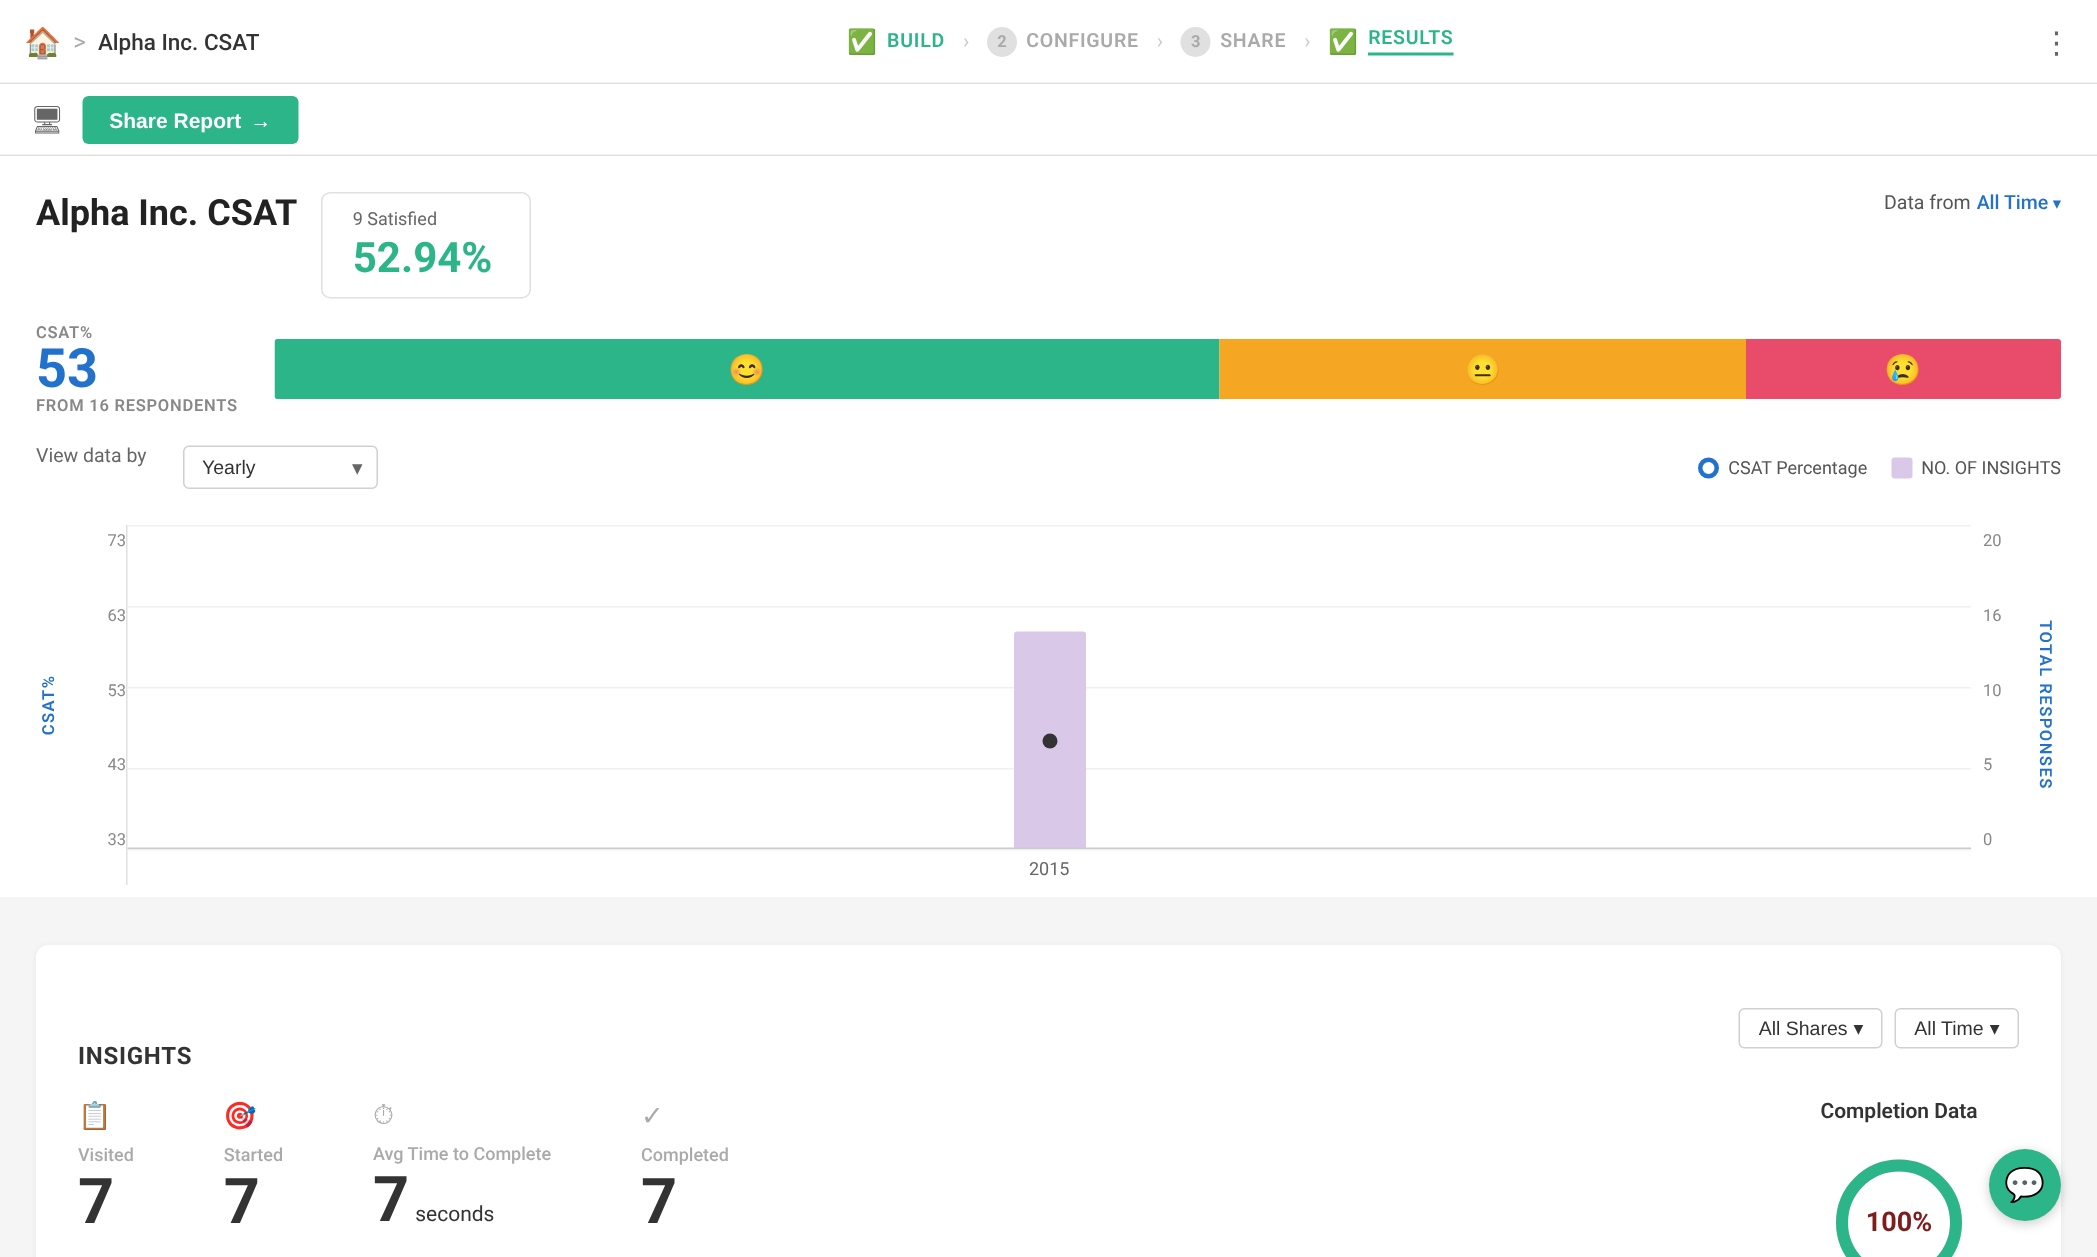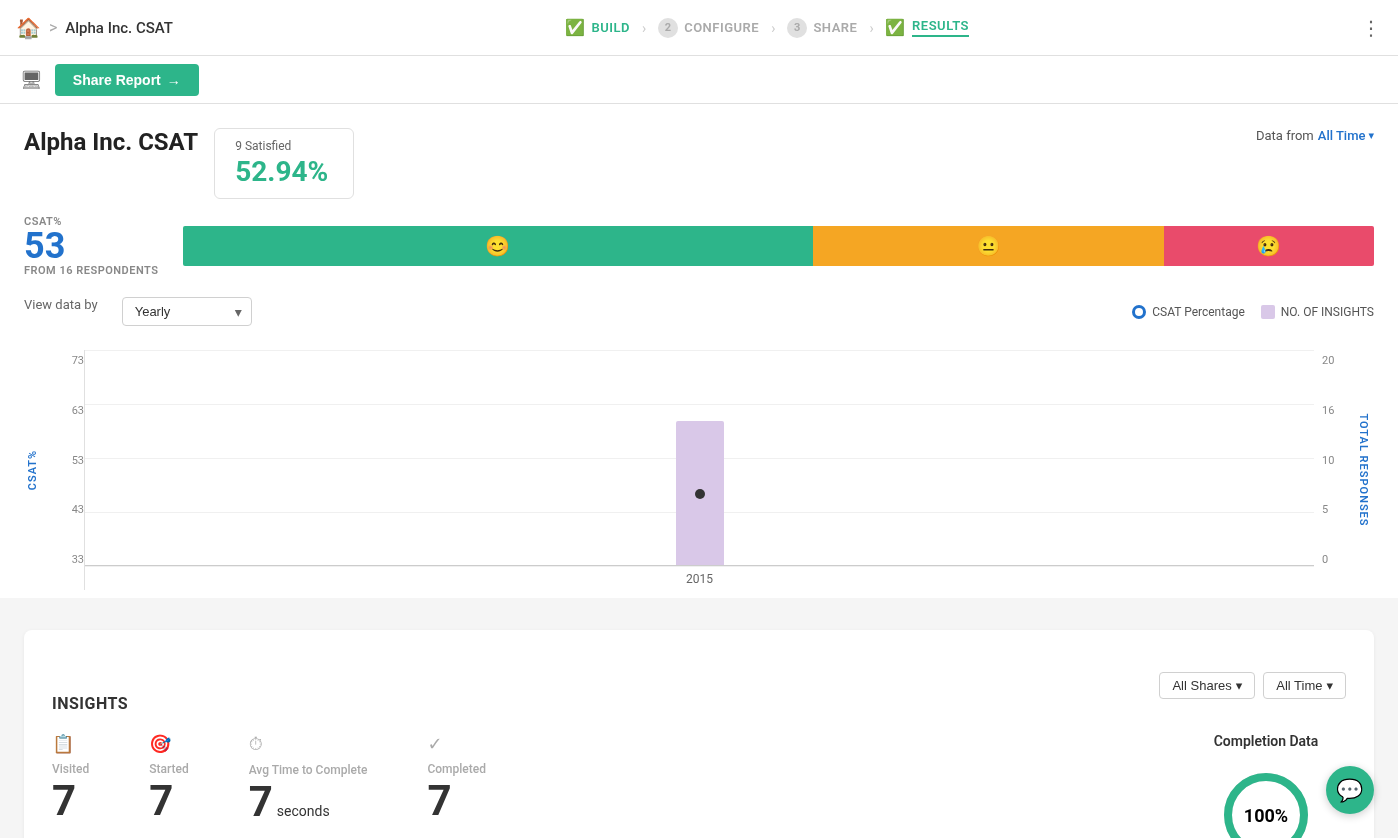--- a/index.html
+++ b/index.html
@@ -116,21 +116,21 @@
     .stat-item { display: flex; flex-direction: column; align-items: flex-start; gap: 4px; }
     .stat-icon { color: #aaa; font-size: 18px; margin-bottom: 4px; }
     .stat-label { font-size: 12px; color: #aaa; font-weight: 500; }
     .stat-value { font-size: 42px; font-weight: 700; color: #333; line-height: 1; }
     .stat-unit { font-size: 14px; color: #333; }
     .stat-row { display: flex; align-items: baseline; gap: 4px; }
     .completion-rate-section { display: flex; flex-direction: column; align-items: center; min-width: 160px; }
     .completion-title { font-size: 14px; font-weight: 600; color: #333; margin-bottom: 16px; }
     .donut-wrap { position: relative; width: 100px; height: 100px; }
     .donut-svg { width: 100px; height: 100px; }
-    .donut-text { position: absolute; top: 50%; left: 50%; transform: translate(-50%, -50%); font-size: 18px; font-weight: 700; color: #000000; }
+    .donut-text { position: absolute; top: 50%; left: 50%; transform: translate(-50%, -50%); font-size: 18px; font-weight: 700; color: #7f1d1d; }
 
     
     .chat-btn {
       position: fixed; bottom: 24px; right: 24px; width: 48px; height: 48px;
       background: #2db58a; border-radius: 50%; display: flex; align-items: center; justify-content: center;
       cursor: pointer; box-shadow: 0 2px 8px rgba(0,0,0,0.2); color: #fff; font-size: 22px;
     }
   </style>
 </head>
 <body>

